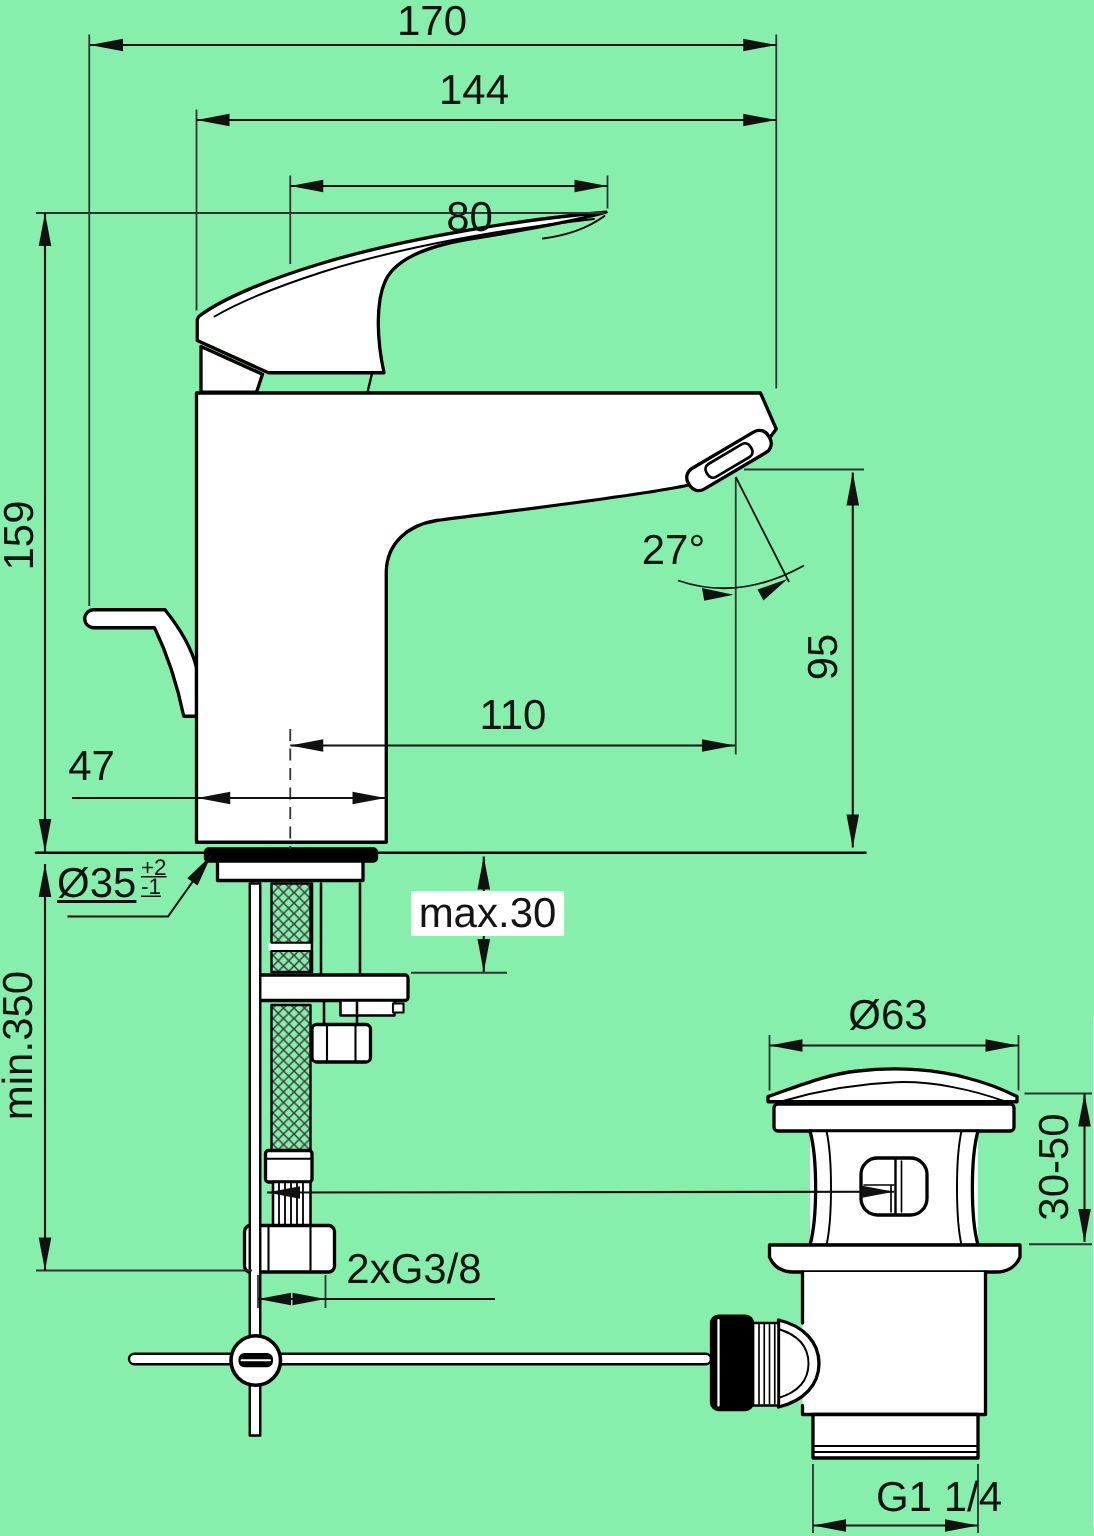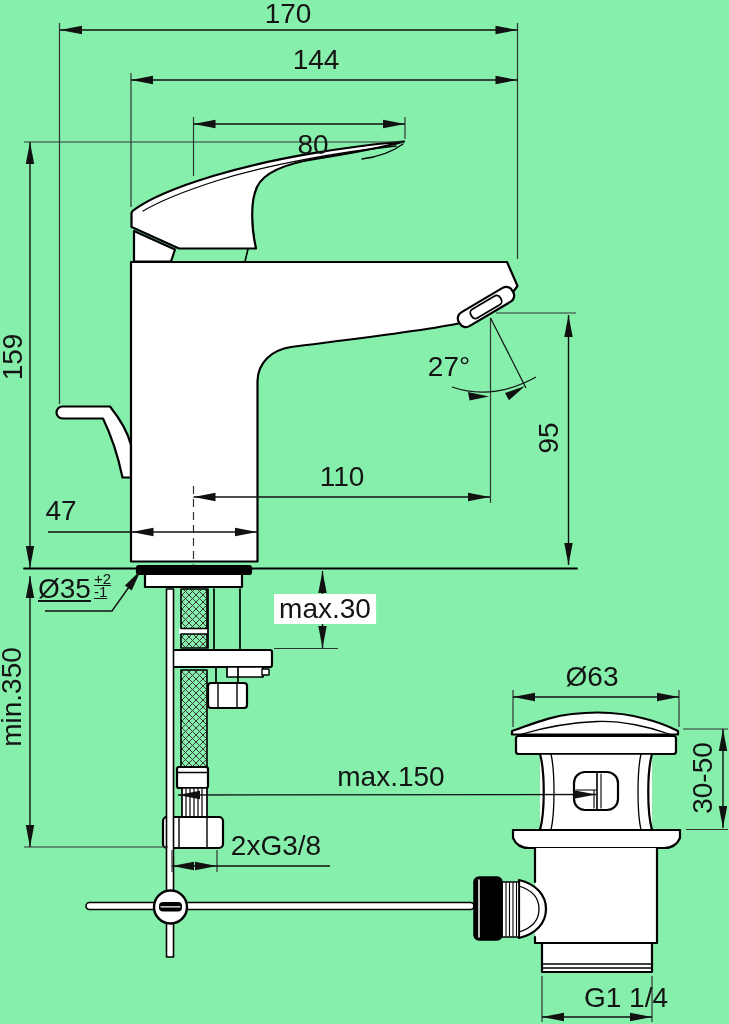--- a/index.html
+++ b/index.html
@@ -173,19 +173,18 @@
   <div id="dia35">
     <span class="big">Ø35</span>
     <span class="tol">
       <span>+2</span>
       <span>-1</span>
     </span>
   </div>
 
   <div class="lbl bg" style="left:325px;top:609px;">max.30</div>
   <div class="lbl rot" style="left:12px;top:697px;">min.350</div>
-  <div class="lbl" style="left:391px;top:777px;">max.150</div>
   <div class="lbl" style="left:276px;top:846px;">2xG3/8</div>
   <div class="lbl" style="left:592px;top:677px;">Ø63</div>
   <div class="lbl rot" style="left:703px;top:778px;">30-50</div>
   <div class="lbl" style="left:594px;top:998px;margin-left:32px;">G1 1/4</div>
 
 </div>
 
 </body></html>

